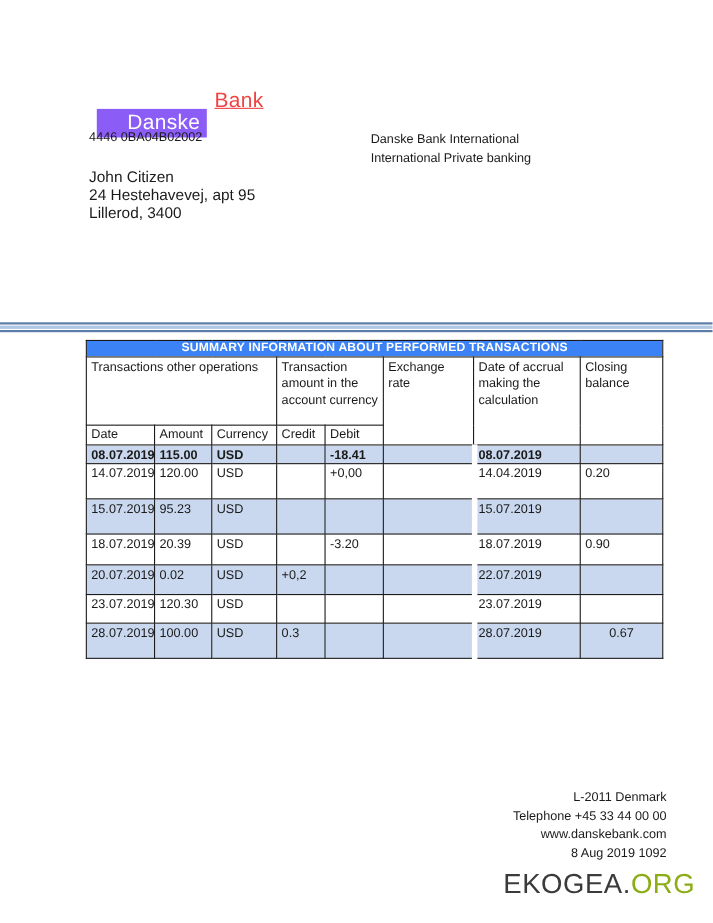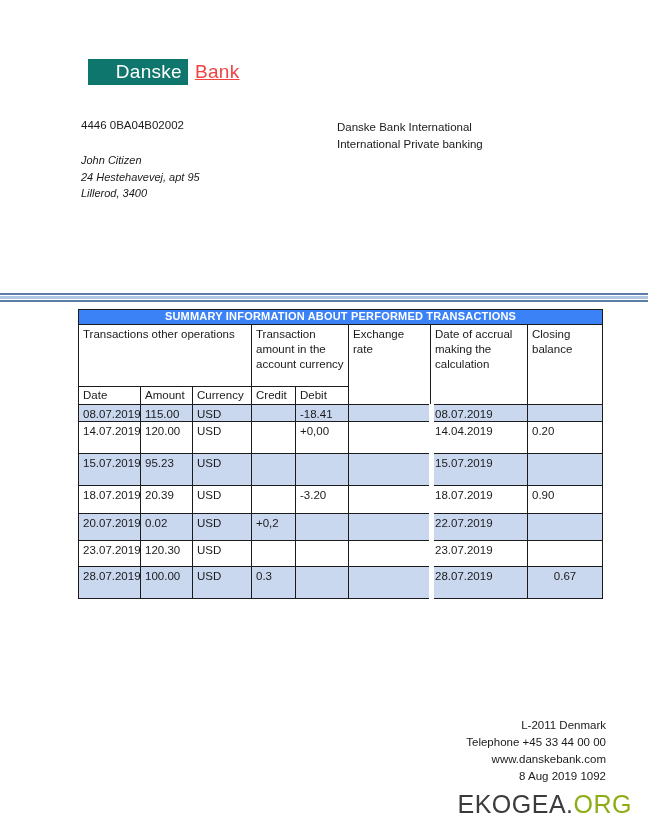--- a/index.html
+++ b/index.html
@@ -10,38 +10,38 @@
   
   .logo { position:absolute; left:88px; top:59px; display:flex; align-items:center; }
   .logo-box { width:100px; height:26px; background:#1c3a64; color:#ffffff;
               font-size:19px; line-height:26px; text-align:right; padding-right:6px;
               letter-spacing:0.3px; }
   .logo-suffix { color:#1c3a64; font-size:19px; line-height:26px; margin-left:7px; letter-spacing:0.3px; }
 
   
   .account-no { position:absolute; left:81px; top:119px; font-size:11.5px; }
   .bank-info { position:absolute; left:337px; top:119px; font-size:11.5px; line-height:17px; }
-  .customer { position:absolute; left:81px; top:152px; font-size:11px; line-height:16.5px;font-style:italic; }
+  .customer { position:absolute; left:81px; top:152px; font-size:14px; line-height:16.5px; }
 
   
   .divider { position:absolute; left:0; top:293px; width:648px; height:9px;
              border-top:2px solid #5b7da8; border-bottom:2px solid #5b7da8; background:#ffffff; }
   .divider-inner { margin-top:1px; height:3px; background:#b0c7e4; }
 
   
   .tbl-wrap { position:absolute; left:78px; top:309px; }
   table { border-collapse:collapse; table-layout:fixed; width:524px; font-size:11.5px; }
   td { border:1px solid #1b1b1b; vertical-align:top; padding:2px 4px 0 4px; overflow:hidden; }
   .title-row td { background:#3b82f6; color:#ffffff; font-weight:bold; text-align:center;
                   font-size:11px; height:15px; padding:0 0 1px 0; letter-spacing:0.2px; }
   .hdr-row td { height:62px; line-height:15px; }
   .sub-row td { height:18px; }
   tbody tr td { line-height:14px; }
   tbody tr.hl td { background:#c9d8ef; }
-  tbody tr:nth-child(1) td { height:14px; }
+  tbody tr:nth-child(1) td { height:14px;font-weight:bold; }
   tbody tr:nth-child(2) td { height:32px; }
   tbody tr:nth-child(3) td { height:32px; }
   tbody tr:nth-child(4) td { height:28px; }
   tbody tr:nth-child(5) td { height:27px; }
   tbody tr:nth-child(6) td { height:26px;margin-top:45px; }
   tbody tr:nth-child(7) td { height:32px; }
   tbody tr:nth-child(7) td:last-child { text-align:center; }
 
   
   .white-stripe { position:absolute; left:429px; top:404px; width:5px; height:207px;
@@ -57,21 +57,21 @@
   .watermark { position:absolute; right:16px; top:790px; font-size:25px; letter-spacing:0.5px; }
   .wm-dark { color:#3b3b3b; }
   .wm-green { }
 </style>
 </head>
 <body>
 
 <div class="page">
 
   <div class="logo">
-    <div class="logo-box" style="background: #0f766e;">Danske</div>
+    <div class="logo-box" style="background: #8b5cf6; margin-top: 40px;">Danske</div>
     <div class="logo-suffix" style="color: #ef4444; text-decoration: underline;">Bank</div>
   </div>
 
   <div class="account-no">4446 0BA04B02002</div>
 
   <div class="bank-info">
     <div>Danske Bank International</div>
     <div>International Private banking</div>
   </div>
 

